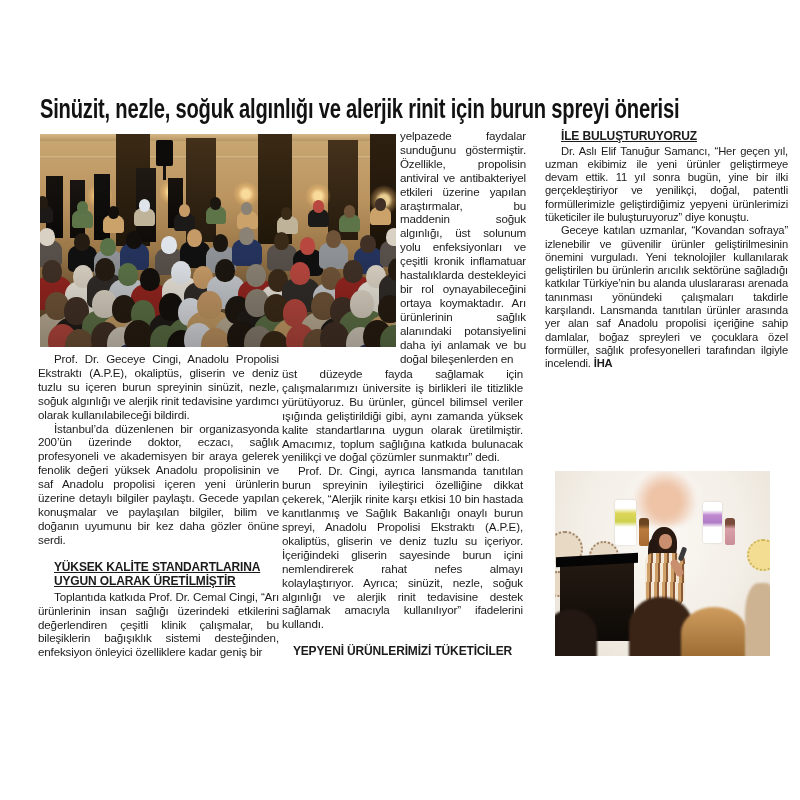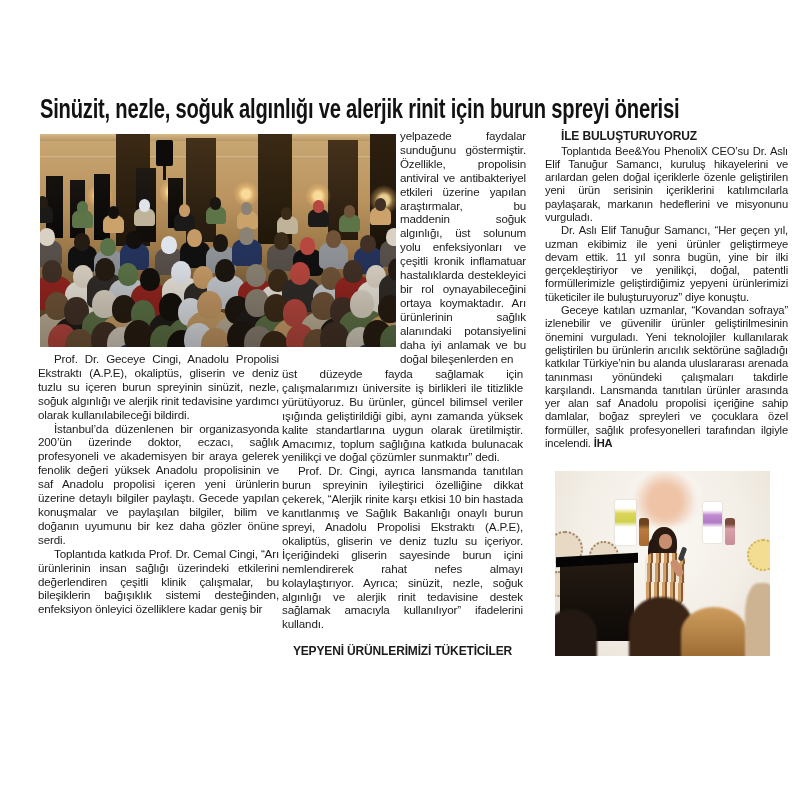--- a/index.html
+++ b/index.html
@@ -9,21 +9,21 @@
   
   .headline{position:absolute;left:40px;top:93px;width:1010px;margin:0;
             font-size:28px;font-weight:700;color:#121212;white-space:nowrap;
             letter-spacing:-0.3px;transform:scaleX(.72);transform-origin:left top;}
 
   
   .col{position:absolute;text-align:justify;font-size:11.6px;line-height:13.9px;letter-spacing:-0.15px;}
   .col p{margin:0;}
   p.indent{text-indent:16px;}
   .subhead{font-weight:700;font-size:12px;line-height:14.5px;margin:13px 0 1px 0;}
-  .subhead.pad{padding-left:16px;}
+  .subhead.pad{padding-left:16px;text-decoration:underline;}
   .subhead.center{text-align:center;padding-left:0;}
   .agency{font-weight:700;}
 
   #col1{left:38px;top:352px;width:241px;}
   #col2-narrow{left:400px;top:129px;width:126px;}
   #col2-main{left:282px;top:367px;width:241px;}
   #col3{left:545px;top:129px;width:243px;font-size:11.2px;line-height:13.3px;}
   #col3 .subhead{margin-top:0;}
 
   
@@ -252,36 +252,39 @@
         <i style="left: 310.663px; top: 209.2px; width: 55.1px; height: 49.3px; background: rgb(36, 51, 92); border-radius: 40% 40% 18% 18%;"></i>
         <i style="left: 322.843px; top: 186px; width: 29px; height: 33.35px; background: rgb(36, 27, 18); border-radius: 50% 50% 46% 46%;"></i>
         <i style="left: 339.722px; top: 191px; width: 29px; height: 33.35px; background: rgb(90, 114, 71); border-radius: 50% 50% 46% 46%;"></i>
       </div>
     <div class="pt-shade"></div>
   </div>
 
   <div class="col" id="col1">
     <p class="indent">Prof. Dr. Geceye Cingi, Anadolu Propolisi Ekstraktı (A.P.E), okaliptüs, gliserin ve deniz tuzlu su içeren burun spreyinin sinüzit, nezle, soğuk algınlığı ve alerjik rinit tedavisine yardımcı olarak kullanılabileceği bildirdi.</p>
     <p class="indent">İstanbul’da düzenlenen bir organizasyonda 200’ün üzerinde doktor, eczacı, sağlık profesyoneli ve akademisyen bir araya gelerek fenolik değeri yüksek Anadolu propolisinin ve saf Anadolu propolisi içeren yeni ürünlerin üzerine detaylı bilgiler paylaştı. Gecede yapılan konuşmalar ve paylaşılan bilgiler, bilim ve doğanın uyumunu bir kez daha gözler önüne serdi.</p>
+    <h3 class="subhead pad">
+      <div>YÜKSEK KALİTE STANDARTLARINA</div>
+      <div>UYGUN OLARAK ÜRETİLMİŞTİR</div>
+    </h3>
     <p class="indent">Toplantıda katkıda Prof. Dr. Cemal Cingi, “Arı ürünlerinin insan sağlığı üzerindeki etkilerini değerlendiren çeşitli klinik çalışmalar, bu bileşiklerin bağışıklık sistemi desteğinden, enfeksiyon önleyici özelliklere kadar geniş bir</p>
   </div>
 
   <div class="col" id="col2-narrow">
     <p>yelpazede faydalar sunduğunu göstermiştir. Özellikle, propolisin antiviral ve antibakteriyel etkileri üzerine yapılan araştırmalar, bu maddenin soğuk algınlığı, üst solunum yolu enfeksiyonları ve çeşitli kronik inflamatuar hastalıklarda destekleyici bir rol oynayabileceğini ortaya koymaktadır. Arı ürünlerinin sağlık alanındaki potansiyelini daha iyi anlamak ve bu doğal bileşenlerden en</p>
   </div>
 
   <div class="col" id="col2-main">
     <p>üst düzeyde fayda sağlamak için çalışmalarımızı üniversite iş birlikleri ile titizlikle yürütüyoruz. Bu ürünler, güncel bilimsel veriler ışığında geliştirildiği gibi, aynı zamanda yüksek kalite standartlarına uygun olarak üretilmiştir. Amacımız, toplum sağlığına katkıda bulunacak yenilikçi ve doğal çözümler sunmaktır” dedi.</p>
     <p class="indent">Prof. Dr. Cingi, ayrıca lansmanda tanıtılan burun spreyinin iyileştirici özelliğine dikkat çekerek, “Alerjik rinite karşı etkisi 10 bin hastada kanıtlanmış ve Sağlık Bakanlığı onaylı burun spreyi, Anadolu Propolisi Ekstraktı (A.P.E), okaliptüs, gliserin ve deniz tuzlu su içeriyor. İçeriğindeki gliserin sayesinde burun içini nemlendirerek rahat nefes almayı kolaylaştırıyor. Ayrıca; sinüzit, nezle, soğuk algınlığı ve alerjik rinit tedavisine destek sağlamak amacıyla kullanılıyor” ifadelerini kullandı.</p>
     <h3 class="subhead center">YEPYENİ ÜRÜNLERİMİZİ TÜKETİCİLER</h3>
   </div>
 
   <div class="col" id="col3">
     <h3 class="subhead pad">İLE BULUŞTURUYORUZ</h3>
-    <p class="indent">Toplantıda Bee&amp;You PhenoliX CEO’su Dr. Aslı Elif Tanuğur Samancı, kuruluş hikayelerini ve arılardan gelen doğal içeriklerle özenle geliştirilen yeni ürün serisinin içeriklerini katılımcılarla paylaşarak, markanın hedeflerini ve misyonunu vurguladı.</p>
     <p class="indent">Dr. Aslı Elif Tanuğur Samancı, “Her geçen yıl, uzman ekibimiz ile yeni ürünler geliştirmeye devam ettik. 11 yıl sonra bugün, yine bir ilki gerçekleştiriyor ve yenilikçi, doğal, patentli formüllerimizle geliştirdiğimiz yepyeni ürünlerimizi tüketiciler ile buluşturuyoruz” diye konuştu.</p>
     <p class="indent"><span>Geceye katılan uzmanlar, “Kovandan sofraya” izlenebilir ve güvenilir ürünler geliştirilmesinin önemini vurguladı. Yeni teknolojiler kullanılarak geliştirilen bu ürünlerin arıcılık sektörüne sağladığı katkılar Türkiye’nin bu alanda uluslararası arenada tanınması yönündeki çalışmaları takdirle karşılandı. Lansmanda tanıtılan ürünler arasında yer alan saf Anadolu propolisi içeriğine sahip damlalar, boğaz spreyleri ve çocuklara özel formüller, sağlık profesyonelleri tarafından ilgiyle incelendi. </span><span class="agency">İHA</span></p>
   </div>
 
   <div class="photo-bottom">
     <div class="pb-screen"></div>
     <div class="pb-projected"></div>
     <div class="pb-box left"></div>
     <div class="pb-bottle amber"></div>
     <div class="pb-box right"></div>

